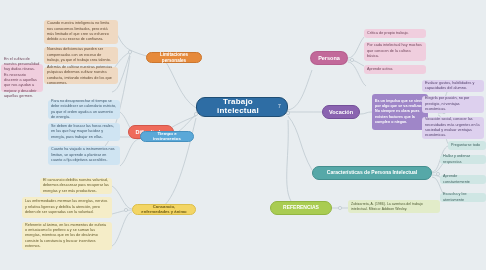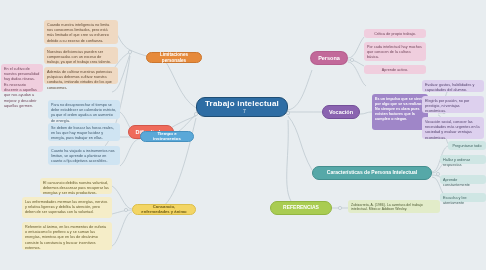--- a/index.html
+++ b/index.html
@@ -8,21 +8,21 @@
     background:#e8edf0;
     font-family:"Liberation Sans", sans-serif;
     overflow:hidden;
     position:relative;
   }
   #canvas{position:absolute;inset:0;width:486px;height:270px;}
   svg.links{position:absolute;left:0;top:0;width:486px;height:270px;pointer-events:none;}
   svg.links path{fill:none;stroke:#b9c4cb;stroke-width:.7;}
   svg.links circle{fill:#e8edf0;stroke:#b9c4cb;stroke-width:.7;}
 
-  .node{position:absolute;box-sizing:border-box;flex-direction:column;}
+  .node{position:absolute;box-sizing:border-box;}
 
   
   .pill{
     border-radius:10px;
     display:flex;align-items:center;justify-content:center;
     text-align:center;
     color:#fff;
     font-weight:bold;
     line-height:1.1;
     padding:2px 6px;

